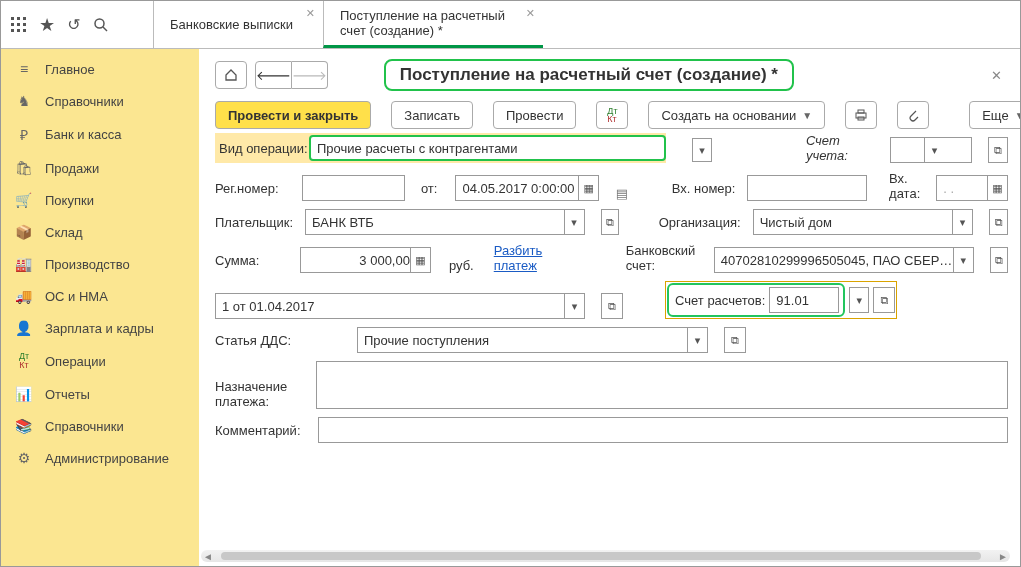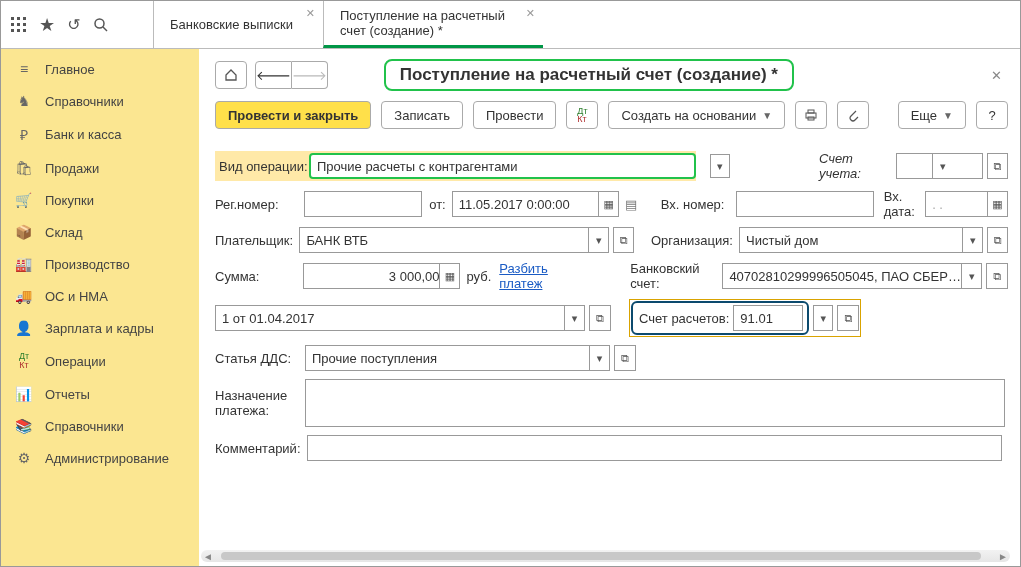--- a/index.html
+++ b/index.html
@@ -20,42 +20,42 @@
 
   .content { flex:1; padding:10px 12px 4px 16px; position:relative; overflow:hidden; }
   .title-row { display:flex; align-items:center; gap:8px; margin-bottom:10px; }
   .title-row .nav-btn { height:28px; min-width:32px; border:1px solid #aaa; border-radius:4px; background:#fff; display:flex; align-items:center; justify-content:center; cursor:pointer; }
   .title-row .arrows { display:flex; }
   .title-row .arrows .nav-btn:first-child{ border-radius:4px 0 0 4px; }
   .title-row .arrows .nav-btn:last-child { border-radius:0 4px 4px 0; border-left:none; color:#bbb; }
   .page-title-box { border:2px solid #21c24b; border-radius:8px; padding:4px 14px; font-size:17px; font-weight:bold; color:#333; }
   .title-row .close-x { margin-left:auto; color:#888; cursor:pointer; padding:4px 6px; }
 
-  .cmdbar { display:flex; gap:10px; margin-bottom:22px; flex-wrap:nowrap; }
+  .cmdbar { display:flex; gap:20px; margin-bottom:4px; flex-wrap:nowrap; }
   .btn { height:28px; border:1px solid #aaa; border-radius:4px; background:#fff; padding:0 12px; display:flex; align-items:center; cursor:pointer; white-space:nowrap; }
   .btn.primary { background:#ffe04a; font-weight:bold; color:#333; }
   .btn.icon-only { padding:0 8px; min-width:32px; justify-content:center; }
   .btn .caret { margin-left:6px; font-size:10px; color:#666; }
   .gap { flex:1; }
 
   .form { }
-  .row { display:flex; align-items:center; margin-bottom:8px; }
+  .row { display:flex; align-items:flex-end; margin-bottom:8px;gap:12px; }
   .row .lbl { display:flex; align-items:center; min-height:26px; }
   .row .lbl.w1 { width:90px; }
   .row .lbl.w2 { width:92px; }
   .row .lbl.wr { width:94px; }
   .textbox, .combo, .numbox { height:26px; border:1px solid #999; background:#fff; display:flex; align-items:center; padding:0 6px; }
   .textbox { }
   .combo { padding-right:0; }
   .combo .val { flex:1; overflow:hidden; white-space:nowrap; text-overflow:ellipsis; }
   .mini { width:20px; height:24px; border-left:1px solid #999; display:flex; align-items:center; justify-content:center; color:#555; font-size:11px; cursor:pointer; background:#fff; }
   .mini-ext { width:22px; height:26px; border:1px solid #999; margin-left:4px; display:flex; align-items:center; justify-content:center; cursor:pointer; font-size:11px; color:#555; }
 
   .hl-green { border:2px solid #21c24b !important; border-radius:4px; }
-  .group-hl { display:flex; align-items:center; border:2px solid #0c4a6e; border-radius:6px; padding:2px 4px 2px 6px; }
+  .group-hl { display:flex; align-items:center; border:2px solid #22c55e; border-radius:6px; padding:2px 4px 2px 6px; }
   .group-amber { display:flex; align-items:center; border:1.5px solid #d9a300; padding:1px; }
   .amber-block { background:#ffe9a8; display:flex; align-items:flex-start; padding:2px 0 2px 4px; }
 
   .link { color:#1a5bc4; text-decoration:underline; cursor:pointer; }
   .rub { margin:0 8px 0 6px; }
   .sep { width:16px; height:16px; display:flex; align-items:center; justify-content:center; color:#777; margin:0 4px; }
 
   textarea.textbox { resize:none; padding:4px 6px; font-family:inherit; font-size:13px; width:100%; height:48px; }
   .hscroll { position:absolute; left:200px; right:10px; bottom:4px; height:12px; background:linear-gradient(#f2f2f2,#e6e6e6); border-radius:6px; display:flex; align-items:center;}
   .hscroll .thumb { height:8px; background:#c8c8c8; border-radius:4px; width:760px; margin-left:8px; }
@@ -229,21 +229,21 @@
             <span class="mini">▾</span>
         </div>
         <div class="mini-ext">⧉</div>
       </div>
 
       <div class="row">
         <div class="lbl w1">Рег.номер:</div>
         <div class="textbox" style="width:120px;"></div>
         <div class="lbl" style="width:30px; justify-content:flex-end; padding-right:6px;">от:</div>
         <div class="combo" style="width:170px;">
-            <span class="val">11.05.2017  0:00:00</span>
+            <span class="val">04.05.2017  0:00:00</span>
             <span class="mini">▦</span>
           </div>
         <div class="sep">▤</div>
         <div style="width:18px;"></div>
         <div class="lbl" style="width:76px;">Вх. номер:</div>
         <div class="textbox" style="width:140px;"></div>
         <div class="lbl" style="width:42px; margin-left:10px;">Вх. дата:</div>
         <div class="combo" style="width:84px;">
             <span class="val" style="color:#aaa;">.  .</span>
             <span class="mini">▦</span>
@@ -295,21 +295,21 @@
             <span class="lbl" style="min-height:auto; padding-right:4px;">Счет расчетов:</span>
             <div class="textbox" style="width:70px; border:1px solid #999;">91.01</div>
           </div>
           <div class="mini" style="border:1px solid #999; margin-left:4px; height:26px;">▾</div>
           <div class="mini-ext">⧉</div>
         </div>
       </div>
 
       <div class="row">
         <div class="lbl w1">Статья ДДС:</div>
-        <div class="combo" style="width:305px;">
+        <div class="combo" style="width:351px;margin-left:40px;">
             <span class="val">Прочие поступления</span>
             <span class="mini">▾</span>
           </div>
         <div class="mini-ext">⧉</div>
       </div>
 
       <div class="row">
         <div class="lbl w1" style="align-items:flex-start;">Назначение платежа:</div>
         <textarea class="textbox" style="width: 700px;"></textarea>
       </div>

